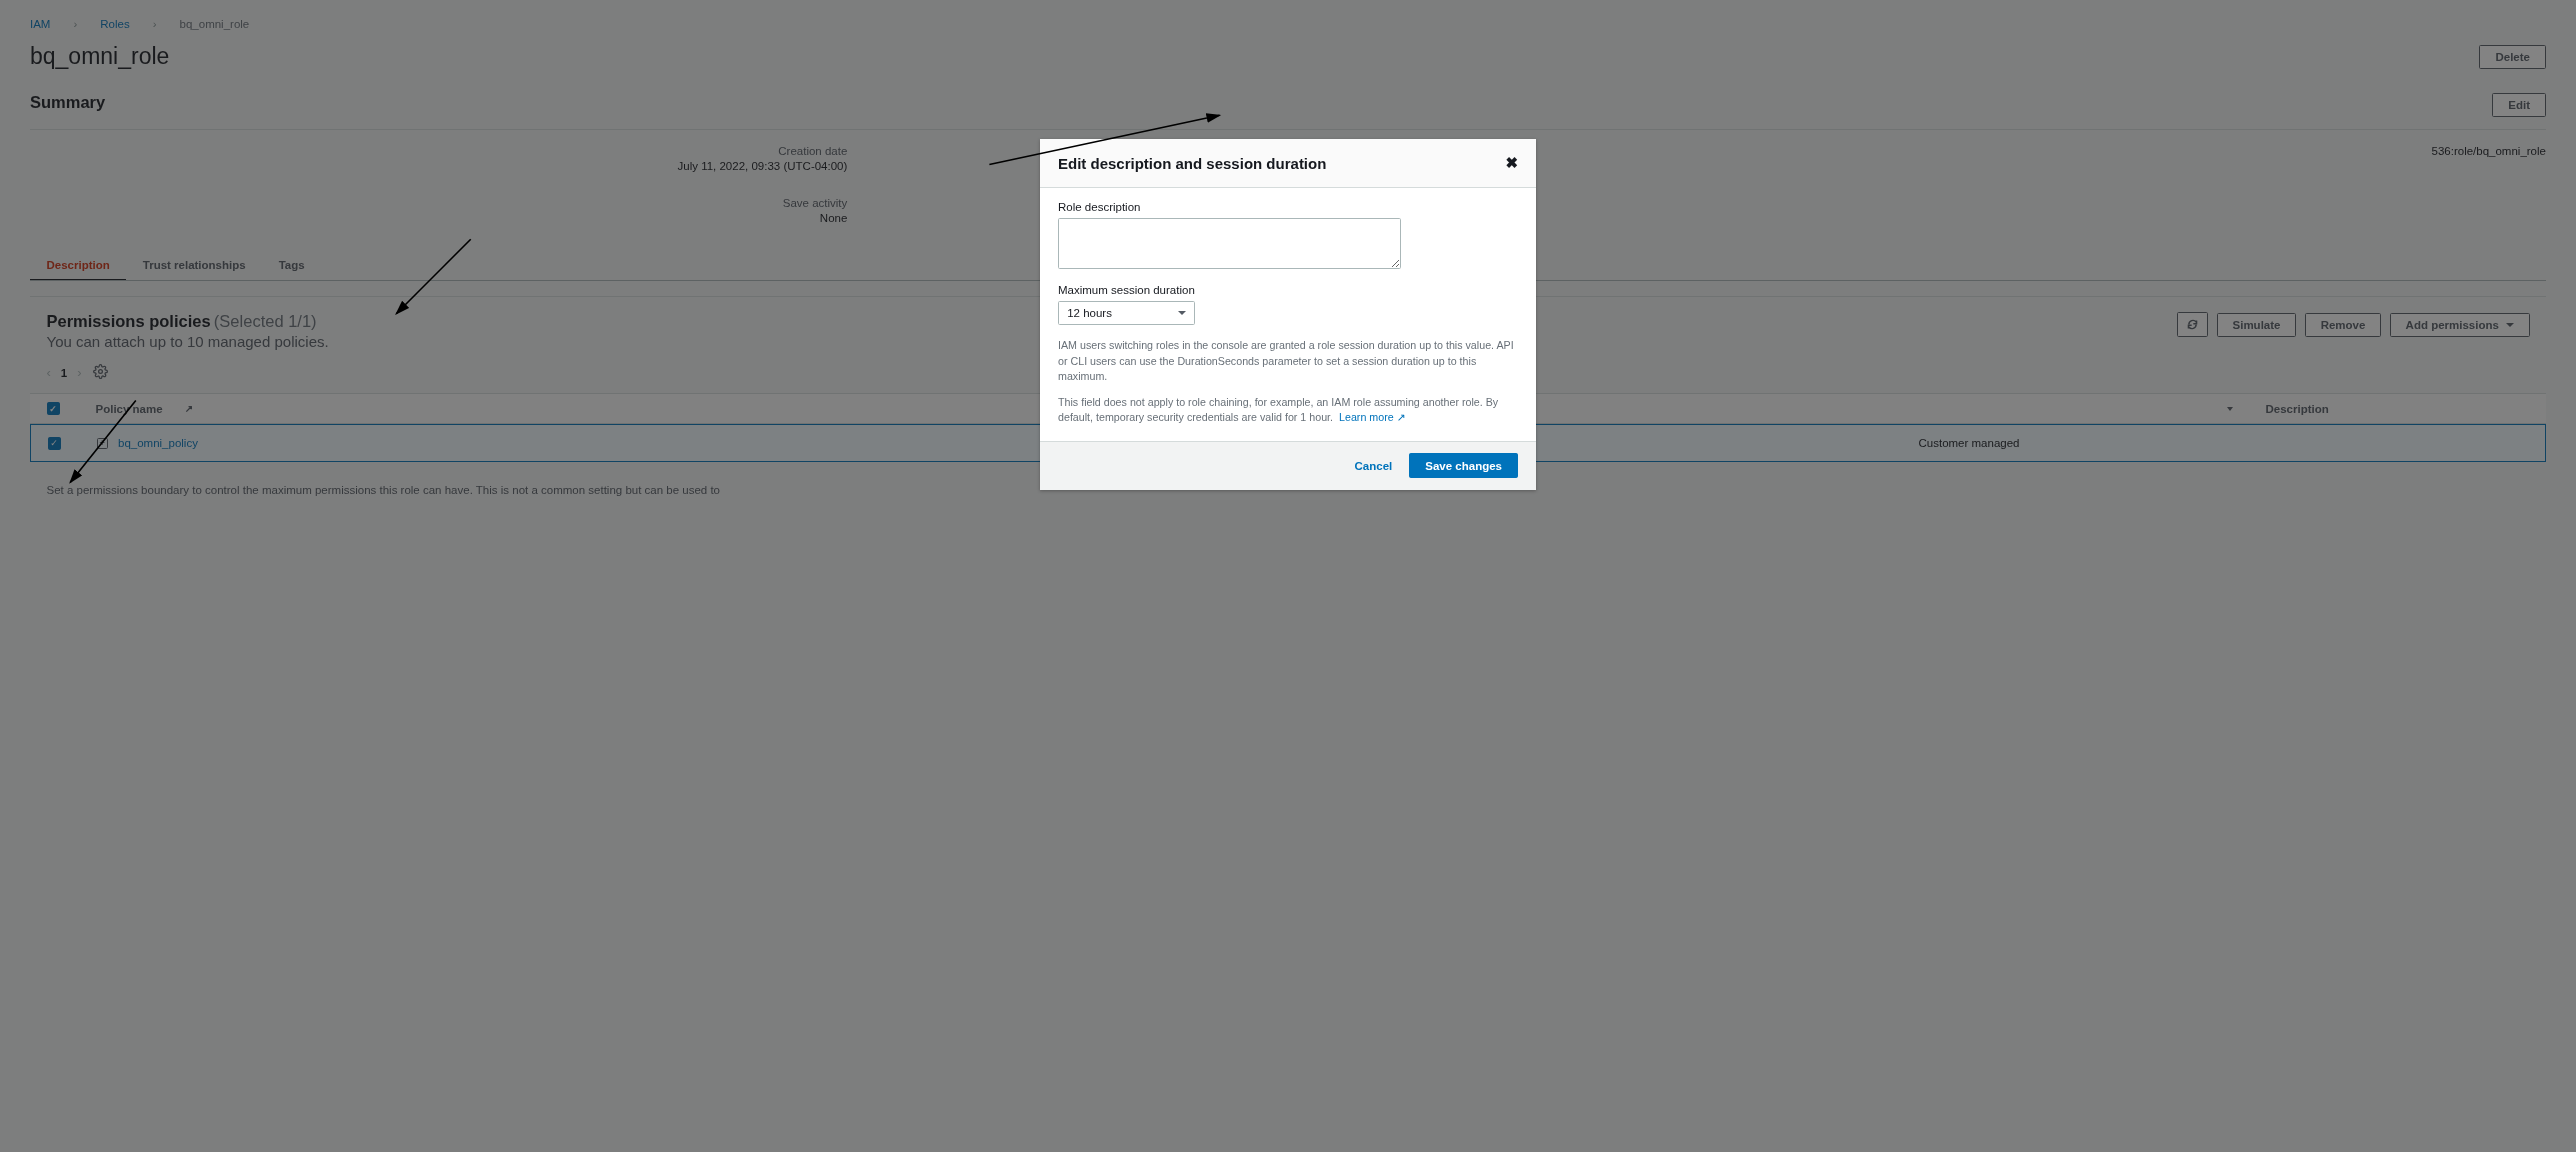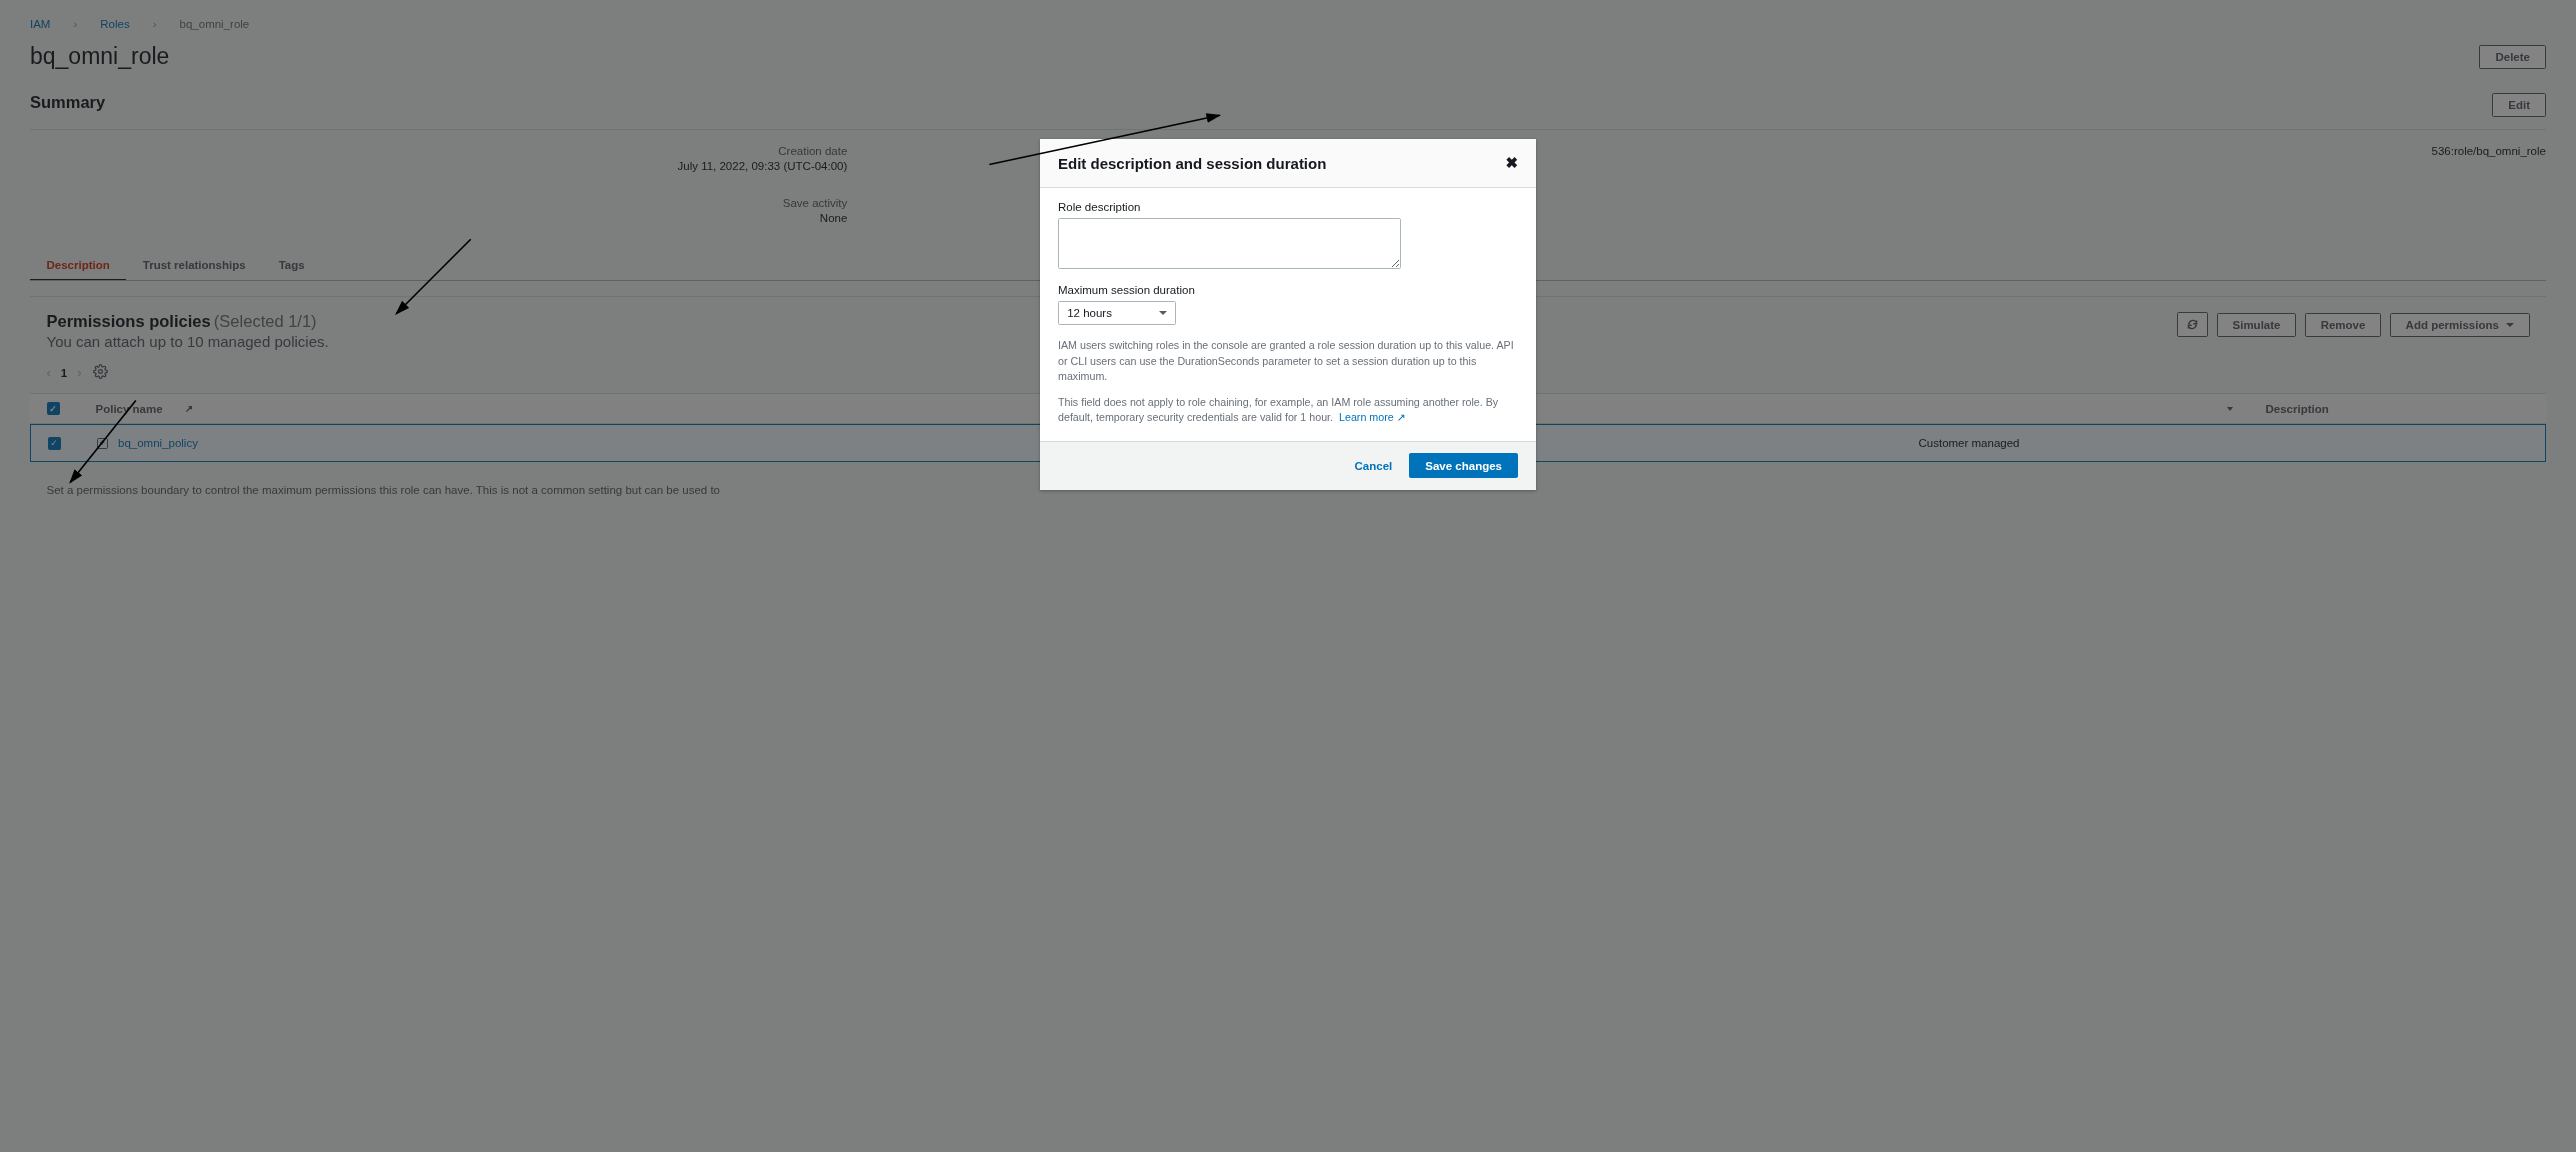--- a/index.html
+++ b/index.html
@@ -65,21 +65,21 @@
     
     
     .modal { position: fixed; top: 139px; left: 50%; transform: translateX(-50%); width: 496px; background: #fff; z-index: 20; box-shadow: 0 0.8px 3.3px rgba(0,0,0,0.3); }
     .modal-head { display: flex; justify-content: space-between; align-items: center; padding: 15px 18px; border-bottom: 0.8px solid #d5dbdb; background: #fafafa; }
     .modal-title { font-size: 15px; font-weight: 700; }
     .modal-close { cursor: pointer; font-size: 15px; font-weight: 700; }
     .modal-body { padding: 13px 18px 15px; }
     .modal-body label { display: block; margin-bottom: 5px; color: #16191f; font-size: 11.5px; }
     .modal-body textarea { width: 343px; height: 51px; border: 0.8px solid #aab7b8; border-radius: 1.6px; padding: 5px; resize: both; font-family: inherit; }
     .field-group { margin-bottom: 13px; }
-    .select-box { width: 118px; border: 0.8px solid #aab7b8; border-radius: 1.6px; padding: 5px 8.2px; display: flex; justify-content: space-between; align-items: center; background: #fff; cursor: pointer; }
+    .select-box { width: 137px; border: 0.8px solid #aab7b8; border-radius: 1.6px; padding: 5px 8.2px; display: flex; justify-content: space-between; align-items: center; background: #fff; cursor: pointer; }
     .help-text { color: #687078; font-size: 10.7px; line-height: 1.45; margin-top: 10px; }
     .help-text a { color: #0073bb; text-decoration: none; }
     .modal-foot { display: flex; justify-content: flex-end; gap: 2px; padding: 11.5px 18px; background: #f2f3f3; border-top: 0.8px solid #d5dbdb; }
     .btn-link { border: none; background: none; color: #0073bb; font-weight: 700; padding: 6.6px 15px; cursor: pointer; font-size: 11.5px; }
     
     
     .arrow { position: absolute; z-index: 30; pointer-events: none; }
   </style>
 </head>
 <body>

